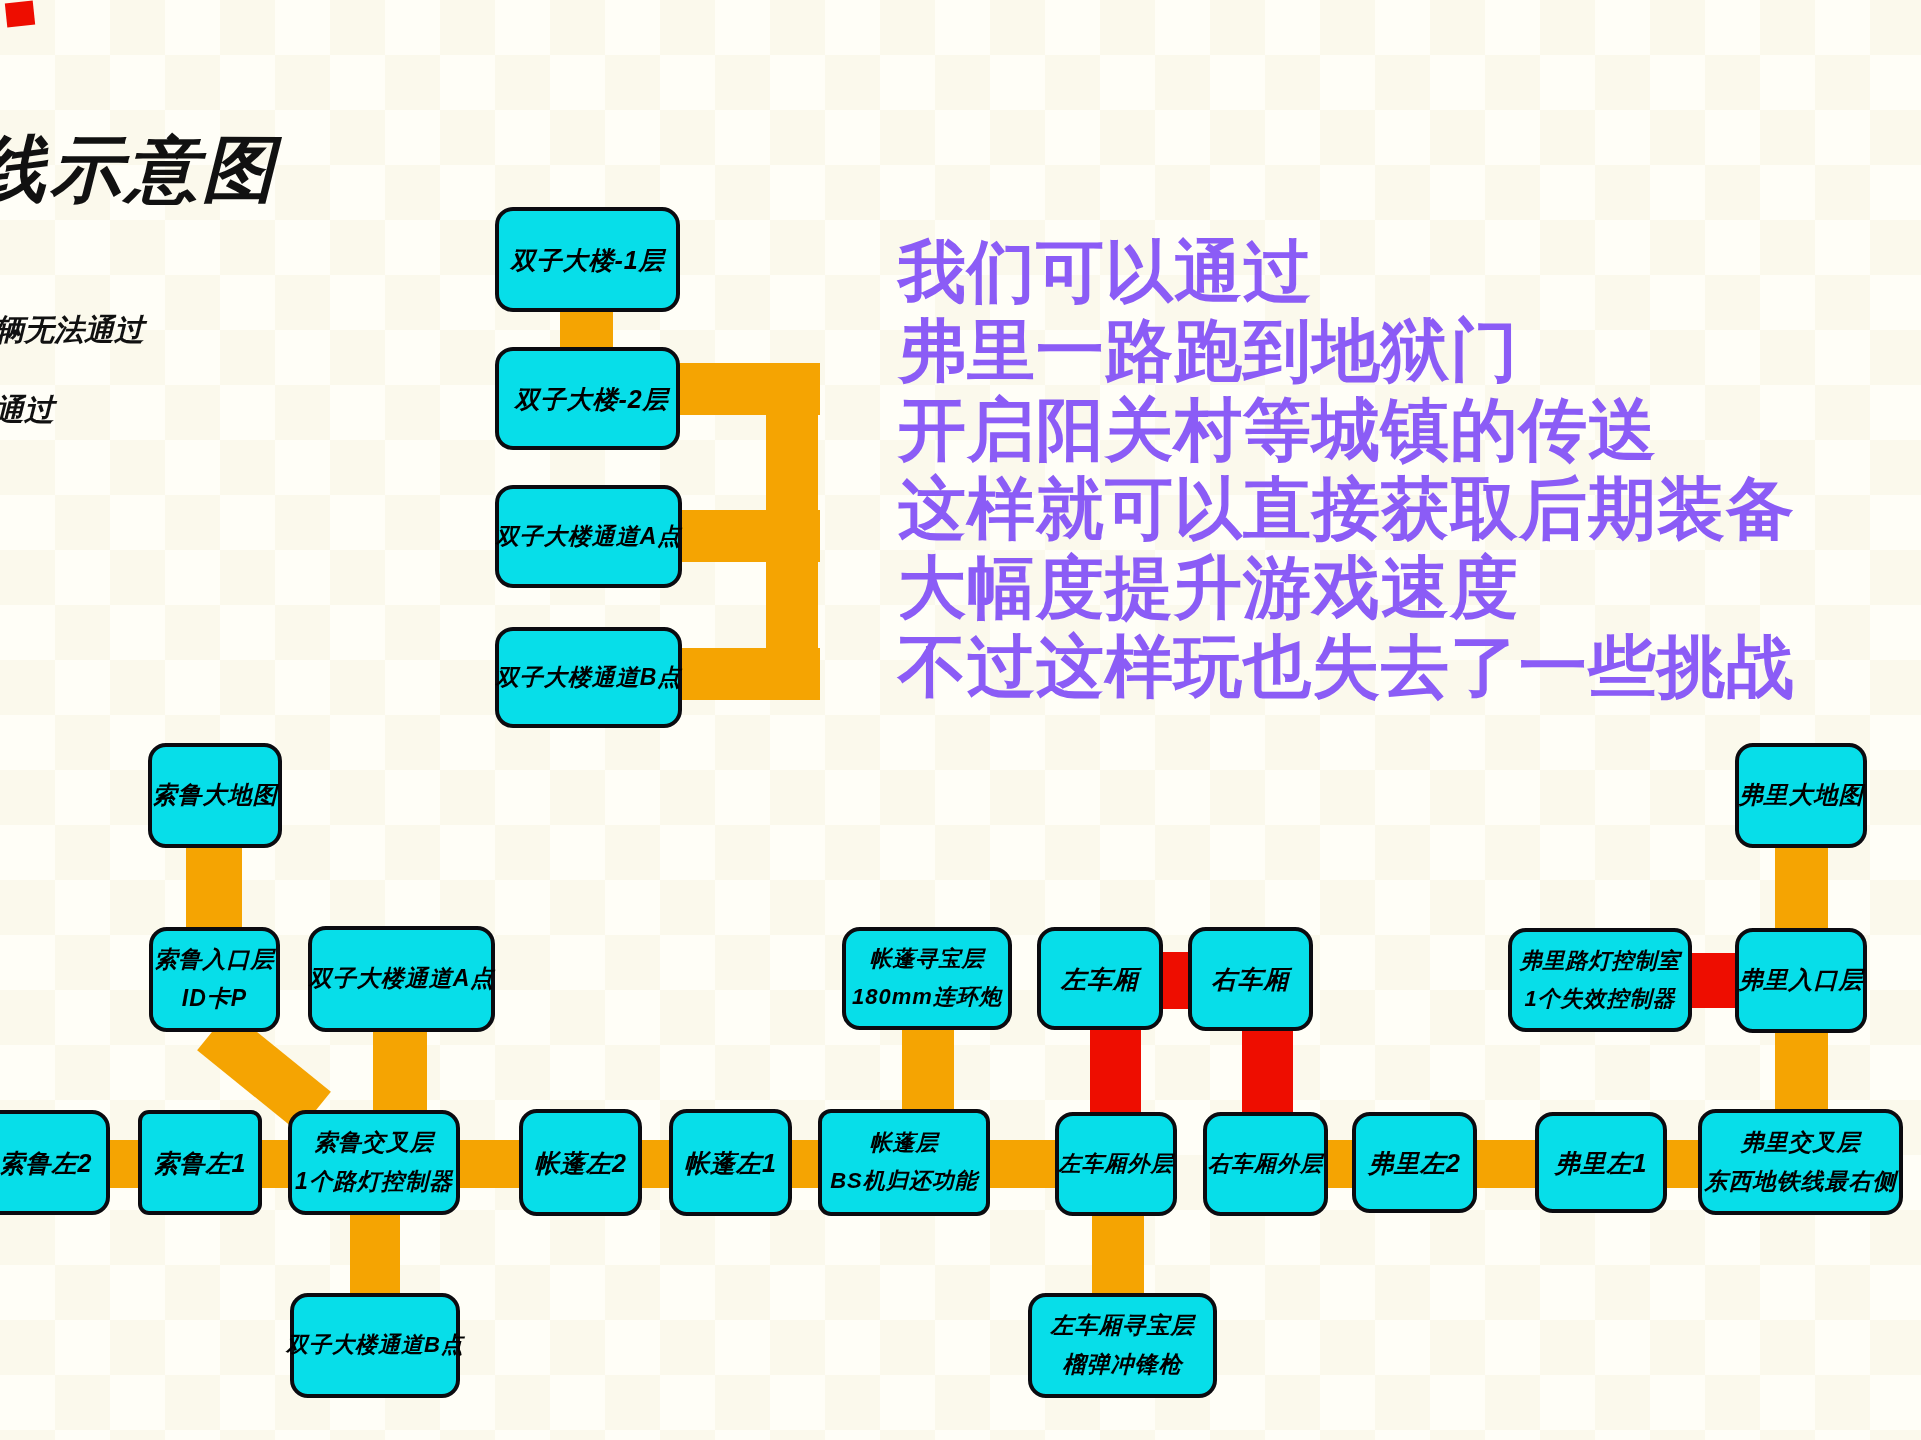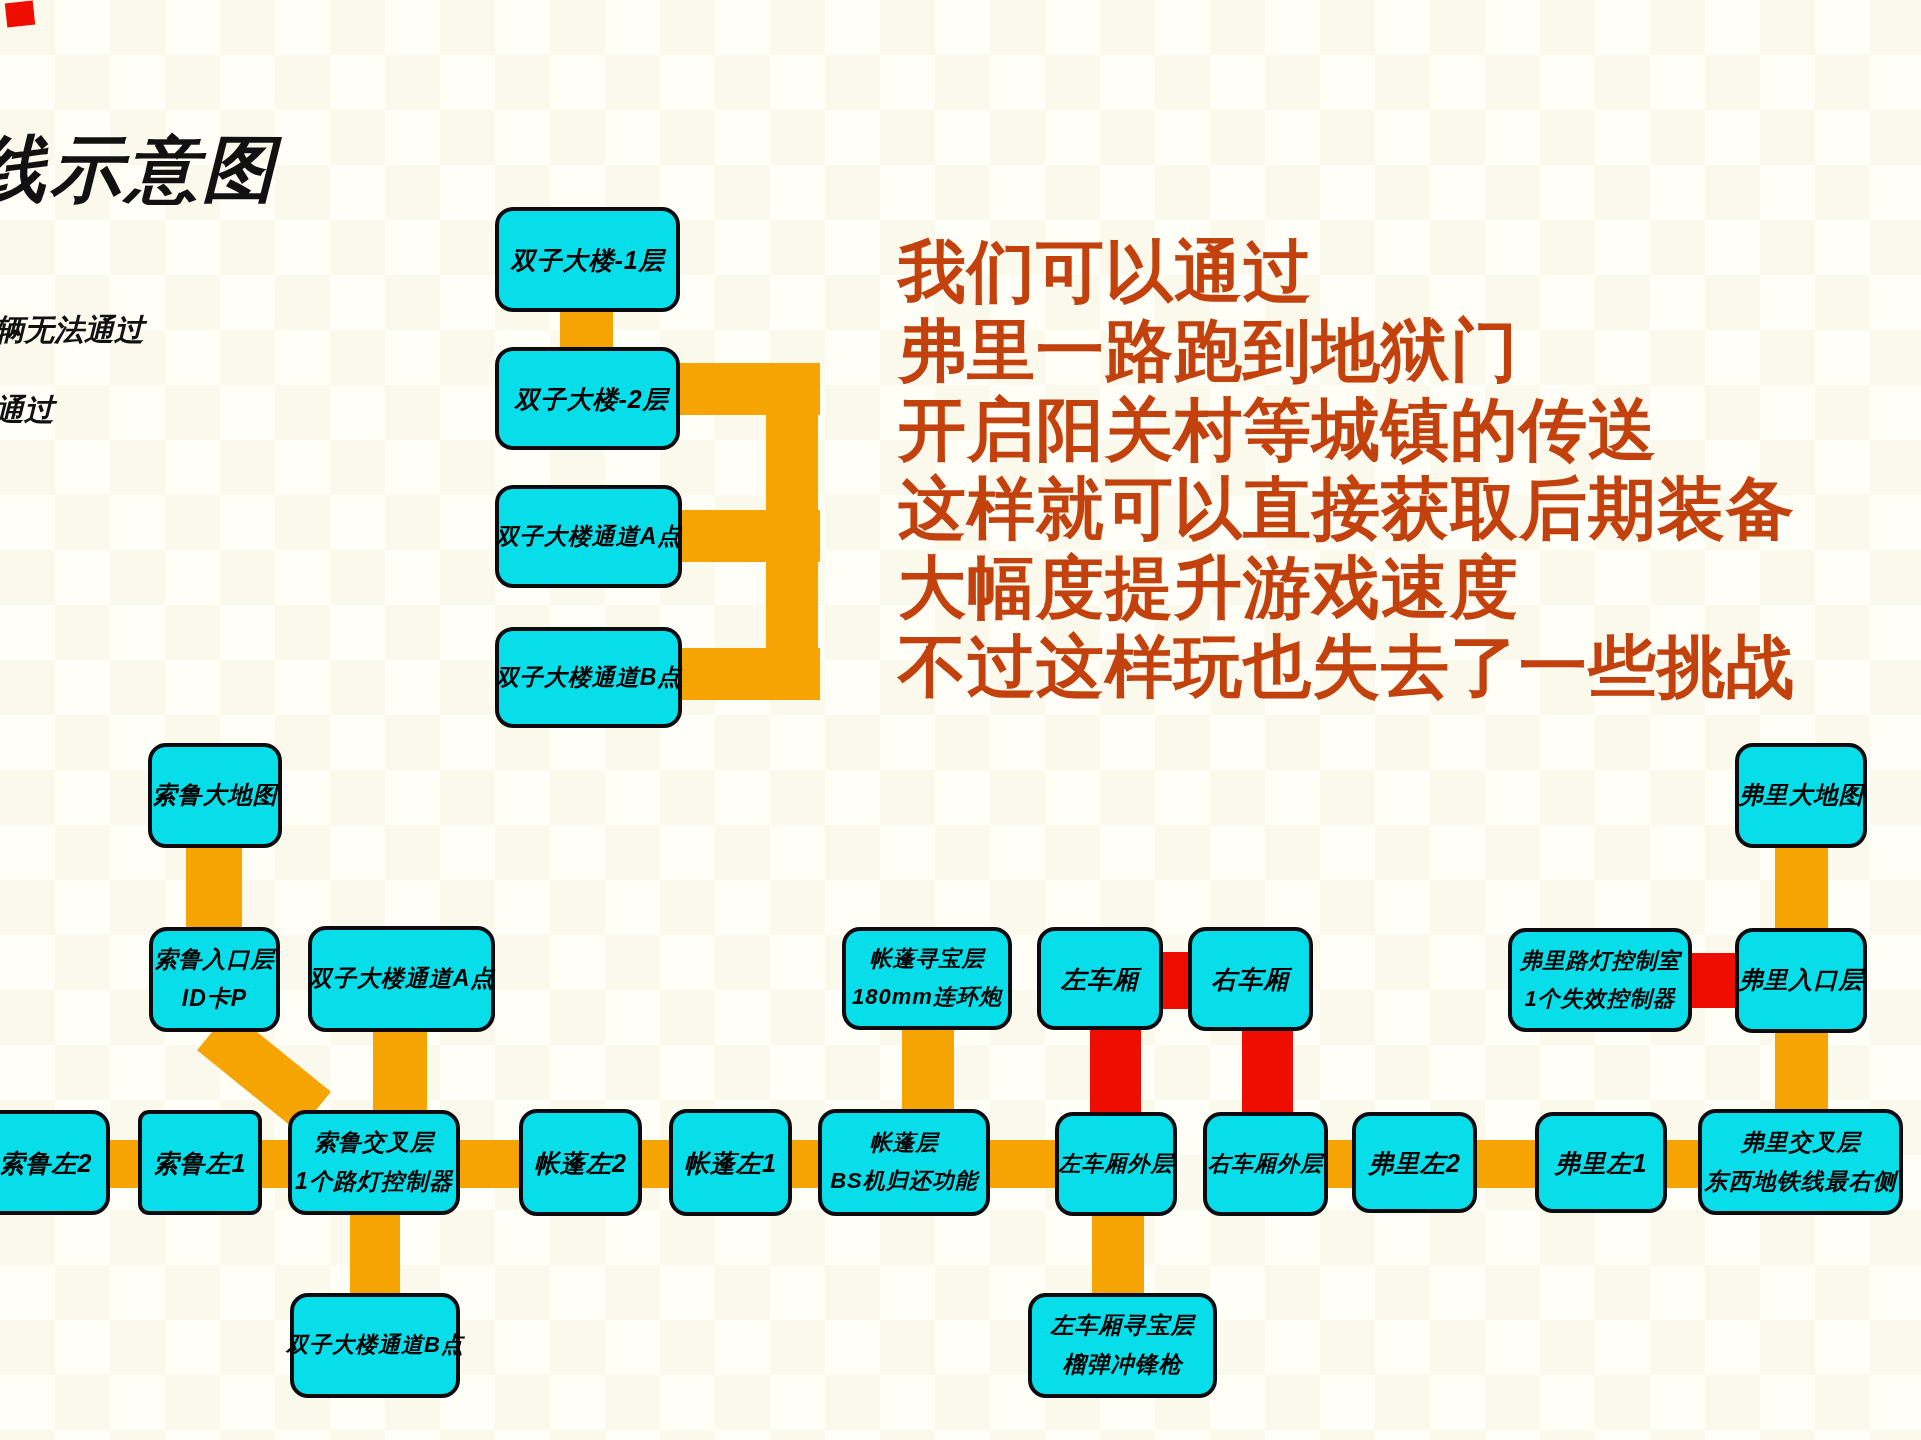--- a/index.html
+++ b/index.html
@@ -34,21 +34,21 @@
   }
   .legend-line{
     position:absolute;z-index:3;left:-6px;
     font-size:30px;font-weight:bold;font-style:italic;color:#111;
     white-space:nowrap;
   }
   .legend-line.l0{top:310px;}
   .legend-line.l1{top:390px;}
   .note{
     position:absolute;z-index:3;left:898px;top:232px;
-    font-size:68px;line-height:79px;font-weight:bold;color:#c2410c;
+    font-size:68px;line-height:79px;font-weight:bold;color:#8b5cf6;
     white-space:nowrap;letter-spacing:1px;
   }
 </style>
 </head>
 <body>
 
 <div class="stage">
   <div class="page-title">线示意图</div>
   <div class="legend-line l0">辆无法通过</div>
   <div class="legend-line l1">通过</div>
@@ -121,21 +121,21 @@
     </div>
     <div class="node" style="left: 290px; top: 1293px; width: 170px; height: 105px; font-size: 22px;">
       <span class="nl">双子大楼通道B点</span>
     </div>
     <div class="node" style="left: 519px; top: 1109px; width: 123px; height: 107px; font-size: 25px;">
       <span class="nl">帐蓬左2</span>
     </div>
     <div class="node" style="left: 669px; top: 1109px; width: 123px; height: 107px; font-size: 25px;">
       <span class="nl">帐蓬左1</span>
     </div>
-    <div class="node" style="left: 818px; top: 1109px; width: 172px; height: 107px; font-size: 22px;">
+    <div class="node" style="left: 818px; top: 1109px; width: 172px; height: 107px; font-size: 22px; border-radius: 13px;">
       <span class="nl">帐蓬层</span>
       <span class="nl">BS机归还功能</span>
     </div>
     <div class="node" style="left: 842px; top: 927px; width: 170px; height: 103px; font-size: 22px;">
       <span class="nl">帐蓬寻宝层</span>
       <span class="nl">180mm连环炮</span>
     </div>
     <div class="node" style="left: 1037px; top: 927px; width: 126px; height: 103px; font-size: 25px;">
       <span class="nl">左车厢</span>
     </div>

